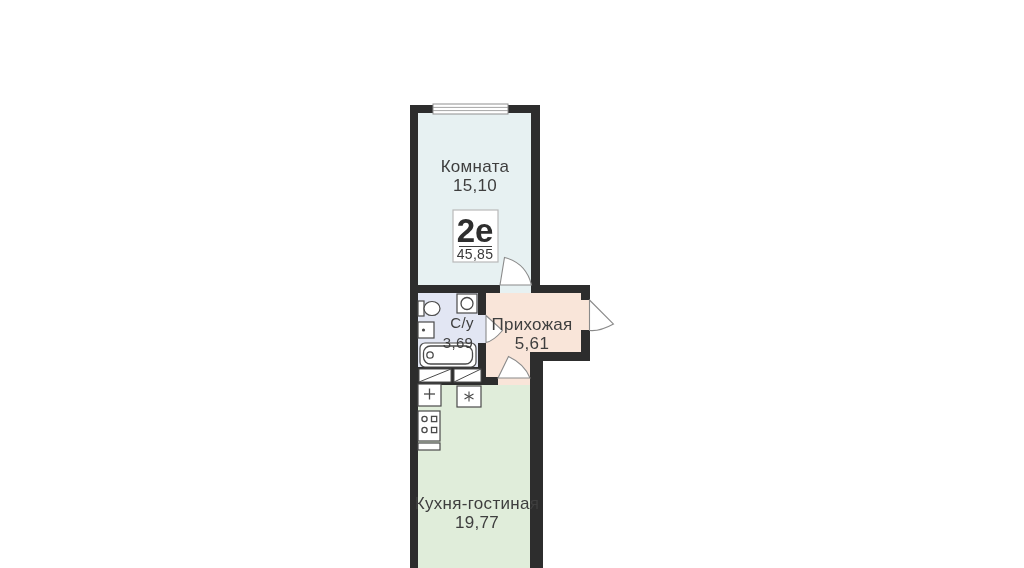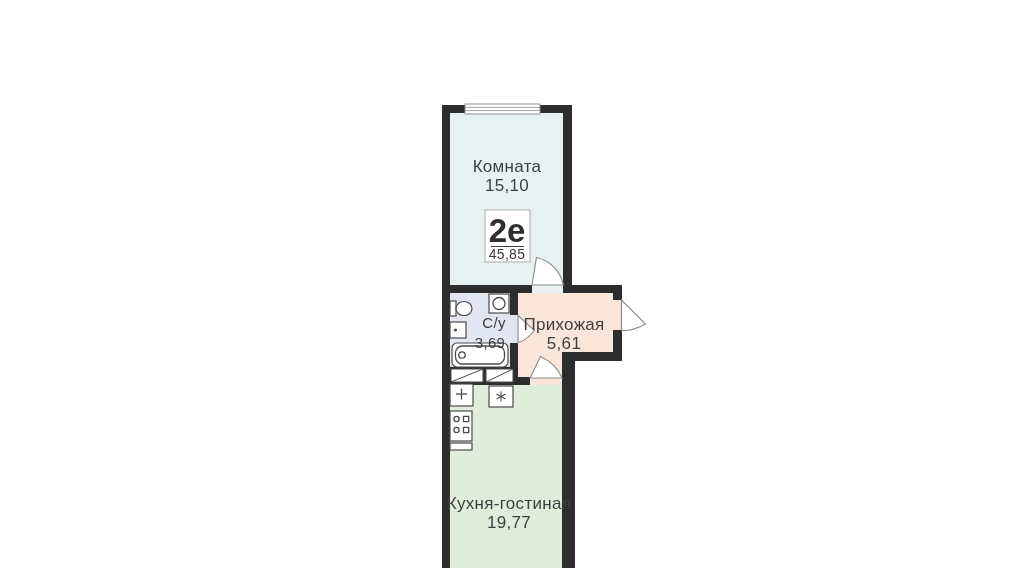--- a/index.html
+++ b/index.html
@@ -2,21 +2,20 @@
 <html><head>
 <meta charset="utf-8">
 <style>
   html,body { margin:0; padding:0; background:#ffffff; }
   .canvas {
     position:relative;
     width:904px; height:568px;
     background:#ffffff;
     overflow:hidden;
     font-family:"Liberation Sans", sans-serif;
-    padding-left:32px;
   }
   svg text {
     font-family:"Liberation Sans", sans-serif;
     fill:#3e3e3e;
     letter-spacing:0.3px;
   }
   .wall { fill:#2d2d2d; }
   .fix  { fill:#ffffff; stroke:#4a4a4a; stroke-width:1.2; }
   .fixline { stroke:#4a4a4a; stroke-width:1.3; fill:none; }
   .door { fill:#ffffff; stroke:#8a8a8a; stroke-width:1.1; }

